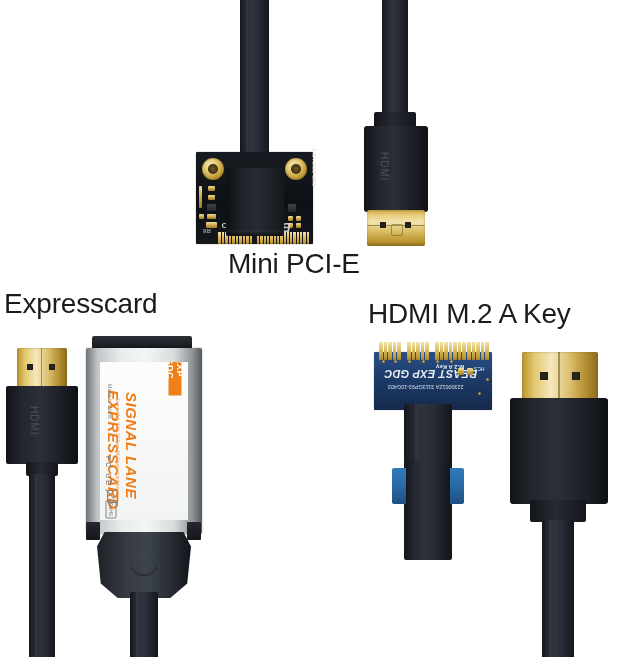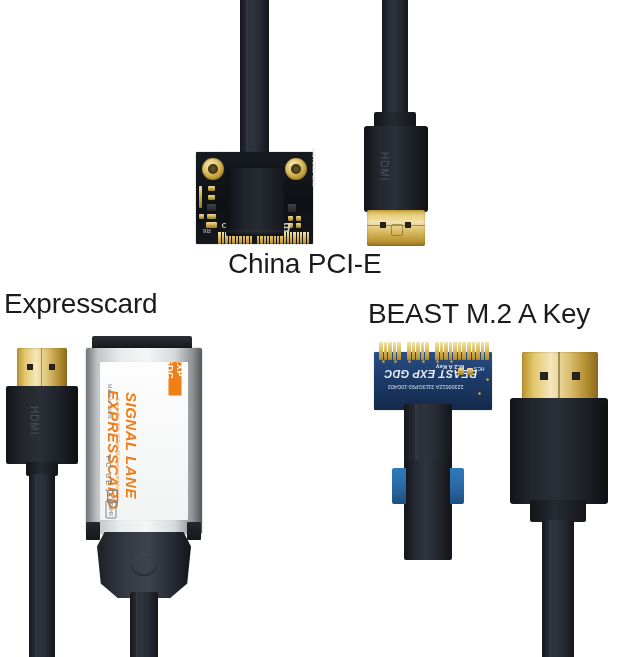--- a/index.html
+++ b/index.html
@@ -305,25 +305,25 @@
         <i></i>
         <i></i>
         <i></i>
      </div>
   </div>
 
   <div class="hood" style="left:226px;top:168px;width:58px;height:68px;">
      <div class="lip"></div>
   </div>
 
-  <div class="label" style="left:228px;top:248px;font-size:28px;">China PCI-E</div>
+  <div class="label" style="left:228px;top:248px;font-size:28px;">Mini PCI-E</div>
 
   <div class="label" style="left:4px;top:288px;font-size:28px;">Expresscard</div>
 
-  <div class="label" style="left:368px;top:298px;font-size:28px;">BEAST M.2 A Key</div>
+  <div class="label" style="left:368px;top:298px;font-size:28px;">HDMI M.2 A Key</div>
 
   <div class="hdmi" style="left:6px;top:348px;width:72px;height:310px;">
      <div class="tongue vert" style="left:11px;top:0px;width:50px;height:40px;">
         <div class="notch" style="left:24px;top:0;width:1px;height:40px;"></div>
         <div class="pinhole" style="left:10px;top:16px;"></div>
         <div class="pinhole" style="left:32px;top:16px;"></div>
      </div>
      <div class="shell" style="left:0px;top:38px;width:72px;height:78px;border-radius:2px;"></div>
      <div class="brand" style="left:34px;top:58px;transform:rotate(90deg);transform-origin:left top;font-size:10px;color:#484d56;">HDMI</div>
      <div class="neck" style="left:20px;top:114px;width:32px;height:14px;"></div>

